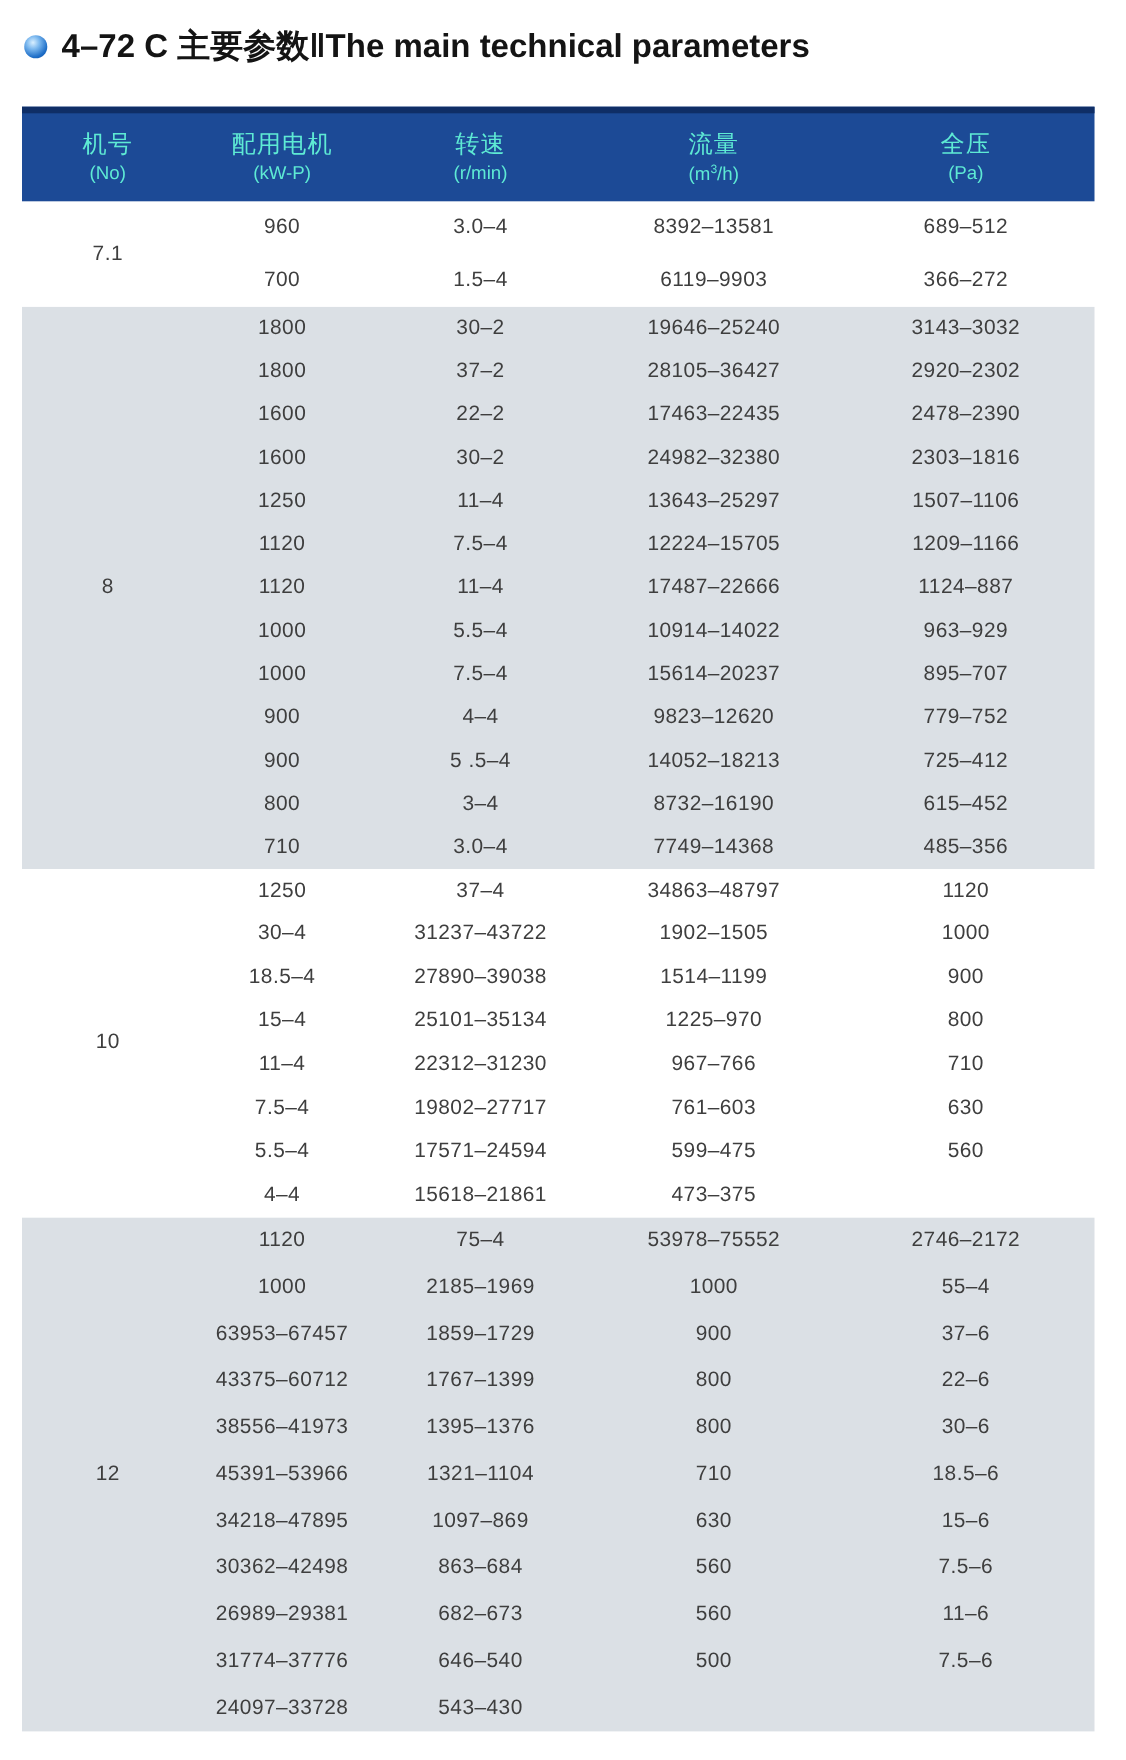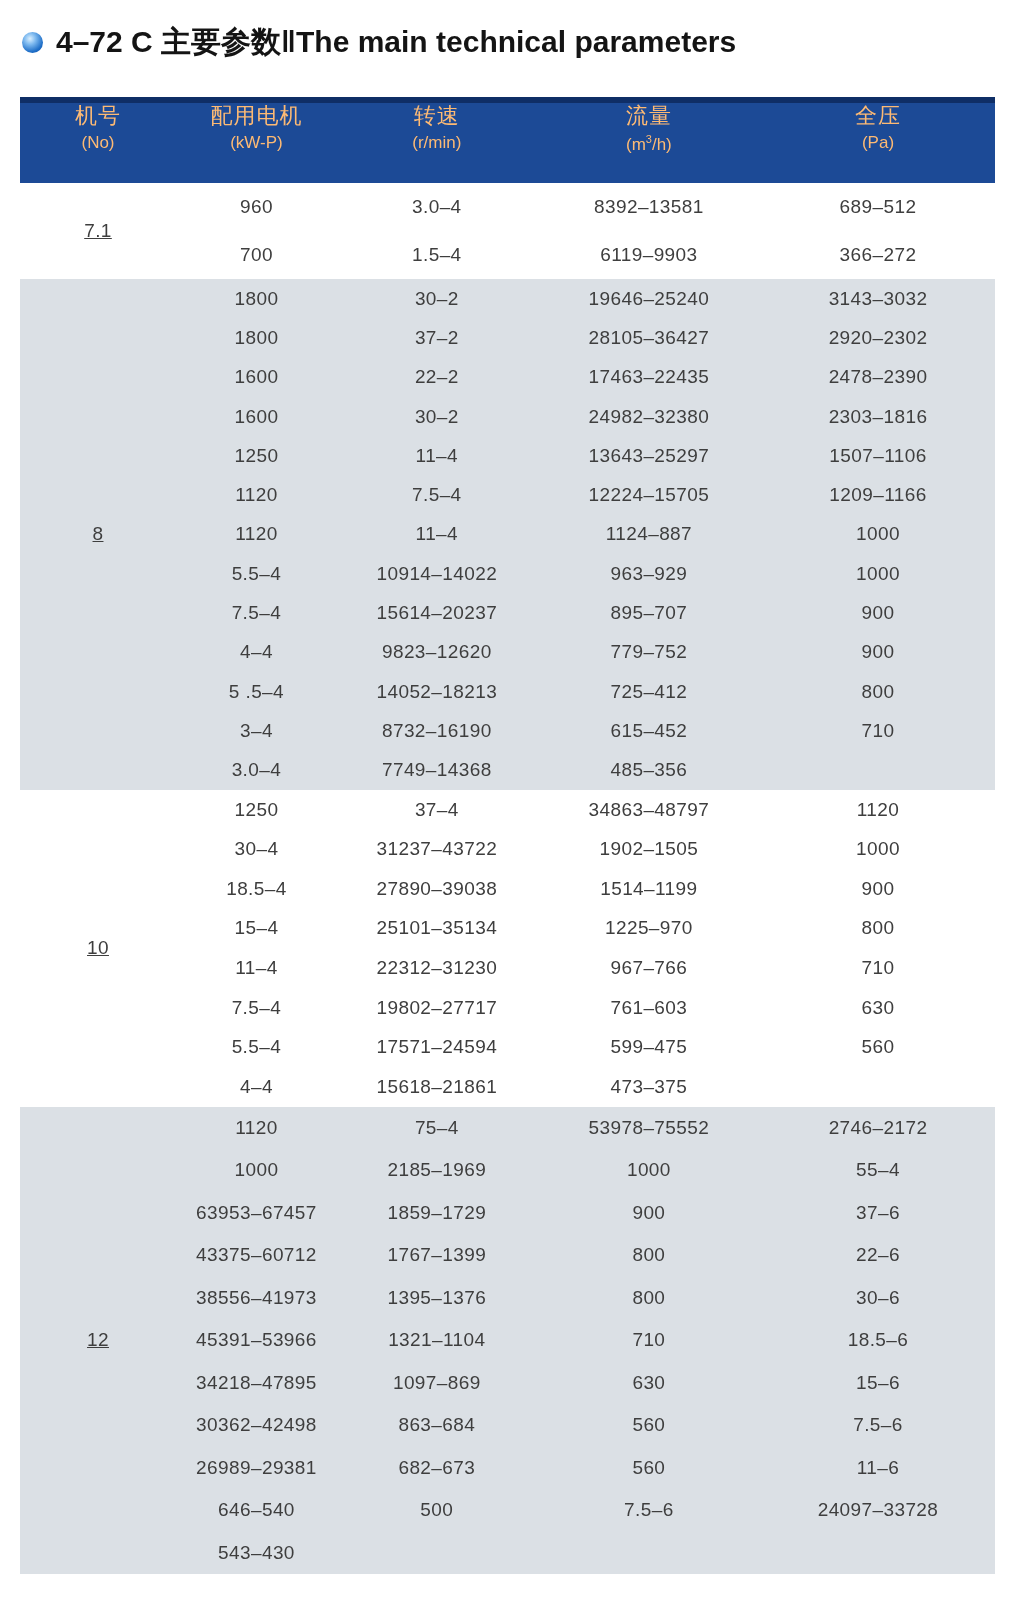--- a/index.html
+++ b/index.html
@@ -47,21 +47,22 @@
     display: grid;
     grid-template-columns: 16% 16.5% 20.5% 23% 24%;
     background: var(--header-bg);
     border-top: 6px solid var(--header-top);
     height: 86px;
   }
   .th {
     display: flex;
     flex-direction: column;
     align-items: center;
-    color: #fdba74;
+    justify-content: center;
+    color: #5eead4;
     line-height: 1.15;
   }
   .th .zh { font-size: 22px; margin-bottom: 5px; letter-spacing: 1px; }
   .th .sub { font-size: 17px; font-weight: 400; }
   .th .sub sup { font-size: 11px; vertical-align: super; }
   
   .group {
     display: grid;
     grid-template-columns: 16% 16.5% 20.5% 23% 24%;
   }
@@ -72,21 +73,21 @@
   .g3 { grid-auto-rows: 42.5px; }
   .cell {
     display: flex;
     align-items: center;
     justify-content: center;
     color: var(--text);
     font-size: 19px;
     letter-spacing: 0.4px;
     white-space: nowrap;
   }
-  .no-cell { grid-column: 1; font-size: 19px; text-decoration: underline; }
+  .no-cell { grid-column: 1; font-size: 19px; }
 </style>
 </head>
 <body>
 
 <div class="title-row">
   <span class="bullet"></span>
   <span class="page-title">4–72 C 主要参数‖The main technical parameters</span>
 </div>
 
 <div class="tech-table">
@@ -145,20 +146,21 @@
         <div class="cell">1250</div>
         <div class="cell">11–4</div>
         <div class="cell">13643–25297</div>
         <div class="cell">1507–1106</div>
         <div class="cell">1120</div>
         <div class="cell">7.5–4</div>
         <div class="cell">12224–15705</div>
         <div class="cell">1209–1166</div>
         <div class="cell">1120</div>
         <div class="cell">11–4</div>
+        <div class="cell">17487–22666</div>
         <div class="cell">1124–887</div>
         <div class="cell">1000</div>
         <div class="cell">5.5–4</div>
         <div class="cell">10914–14022</div>
         <div class="cell">963–929</div>
         <div class="cell">1000</div>
         <div class="cell">7.5–4</div>
         <div class="cell">15614–20237</div>
         <div class="cell">895–707</div>
         <div class="cell">900</div>
@@ -243,20 +245,21 @@
         <div class="cell">630</div>
         <div class="cell">15–6</div>
         <div class="cell">30362–42498</div>
         <div class="cell">863–684</div>
         <div class="cell">560</div>
         <div class="cell">7.5–6</div>
         <div class="cell">26989–29381</div>
         <div class="cell">682–673</div>
         <div class="cell">560</div>
         <div class="cell">11–6</div>
+        <div class="cell">31774–37776</div>
         <div class="cell">646–540</div>
         <div class="cell">500</div>
         <div class="cell">7.5–6</div>
         <div class="cell">24097–33728</div>
         <div class="cell">543–430</div>
       </div>
     </div>
 </div>
 
 </body></html>

